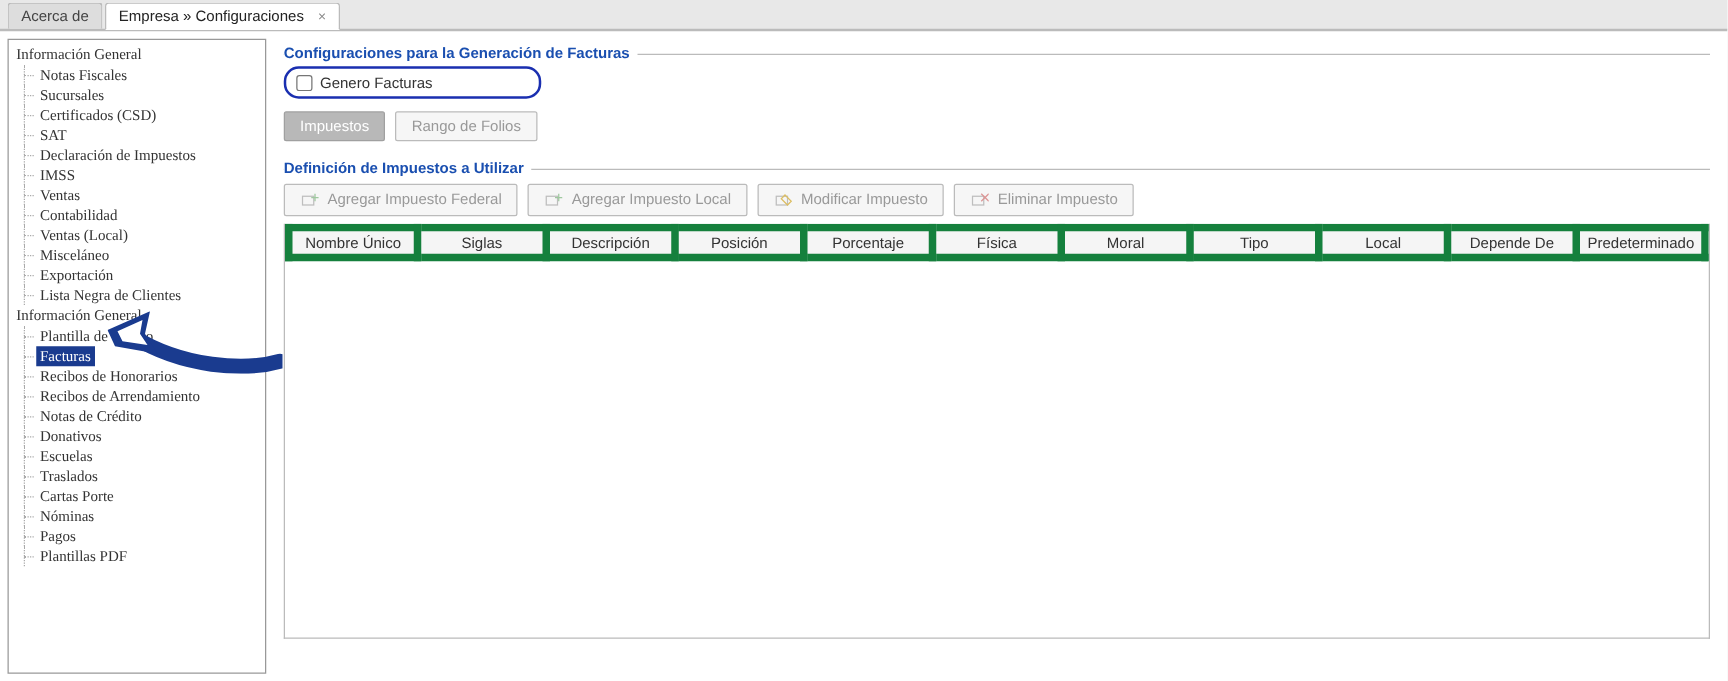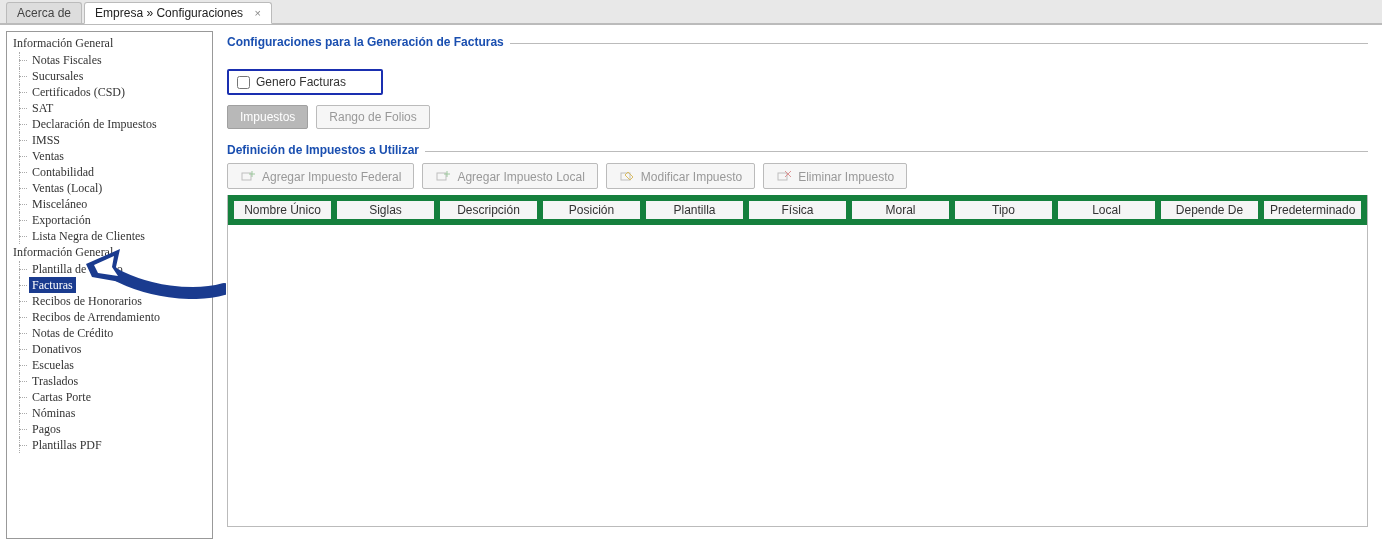--- a/index.html
+++ b/index.html
@@ -131,44 +131,44 @@
   left: 0;
   right: 0;
   top: 8px;
   border-top: 1px solid #bbb;
   z-index: 1;
 }
 
 
 .chk-row {
   border: 2px solid #1a2fb0;
-  border-radius: 2px;
+  border-radius: 12px;
   background: #fff;
   padding: 4px 8px;
-  margin-top: 20px;
-  width: 156px;
+  margin-top: 4px;
+  width: 206px;
   display: flex;
   align-items: center;
   gap: 6px;
 }
 .chk-row input { width: 13px; height: 13px; }
 .chk-row label { font-size: 12px; color: #333; }
 
 
 .btnrow { display: flex; gap: 8px; margin-top: 10px; }
 .btn {
   border: 1px solid #bbb;
   background: #f6f6f6;
   color: #999;
   padding: 4px 12px;
   font-size: 12px;
   border-radius: 2px;
   cursor: default;
   display: flex;
-  align-items: flex-end;
+  align-items: flex-start;
   gap: 6px;
 }
 .btn.primary-disabled {
   background: #b8b8b8;
   color: #fff;
   border-color: #a0a0a0;
 }
 .btn .icn { width: 16px; height: 16px; display: inline-flex; align-items:center; justify-content:center; opacity:.6; }
 
 
@@ -401,21 +401,21 @@
       </div>
 
       <div class="tbl-wrap">
         <table>
           <thead>
               <tr id="thead-row">
                 <th>Nombre Único</th>
                 <th>Siglas</th>
                 <th>Descripción</th>
                 <th>Posición</th>
-                <th>Plantilla</th>
+                <th>Porcentaje</th>
                 <th>Física</th>
                 <th>Moral</th>
                 <th>Tipo</th>
                 <th>Local</th>
                 <th>Depende De</th>
                 <th>Predeterminado</th>
               </tr>
             </thead>
           <tbody></tbody>
         </table>

